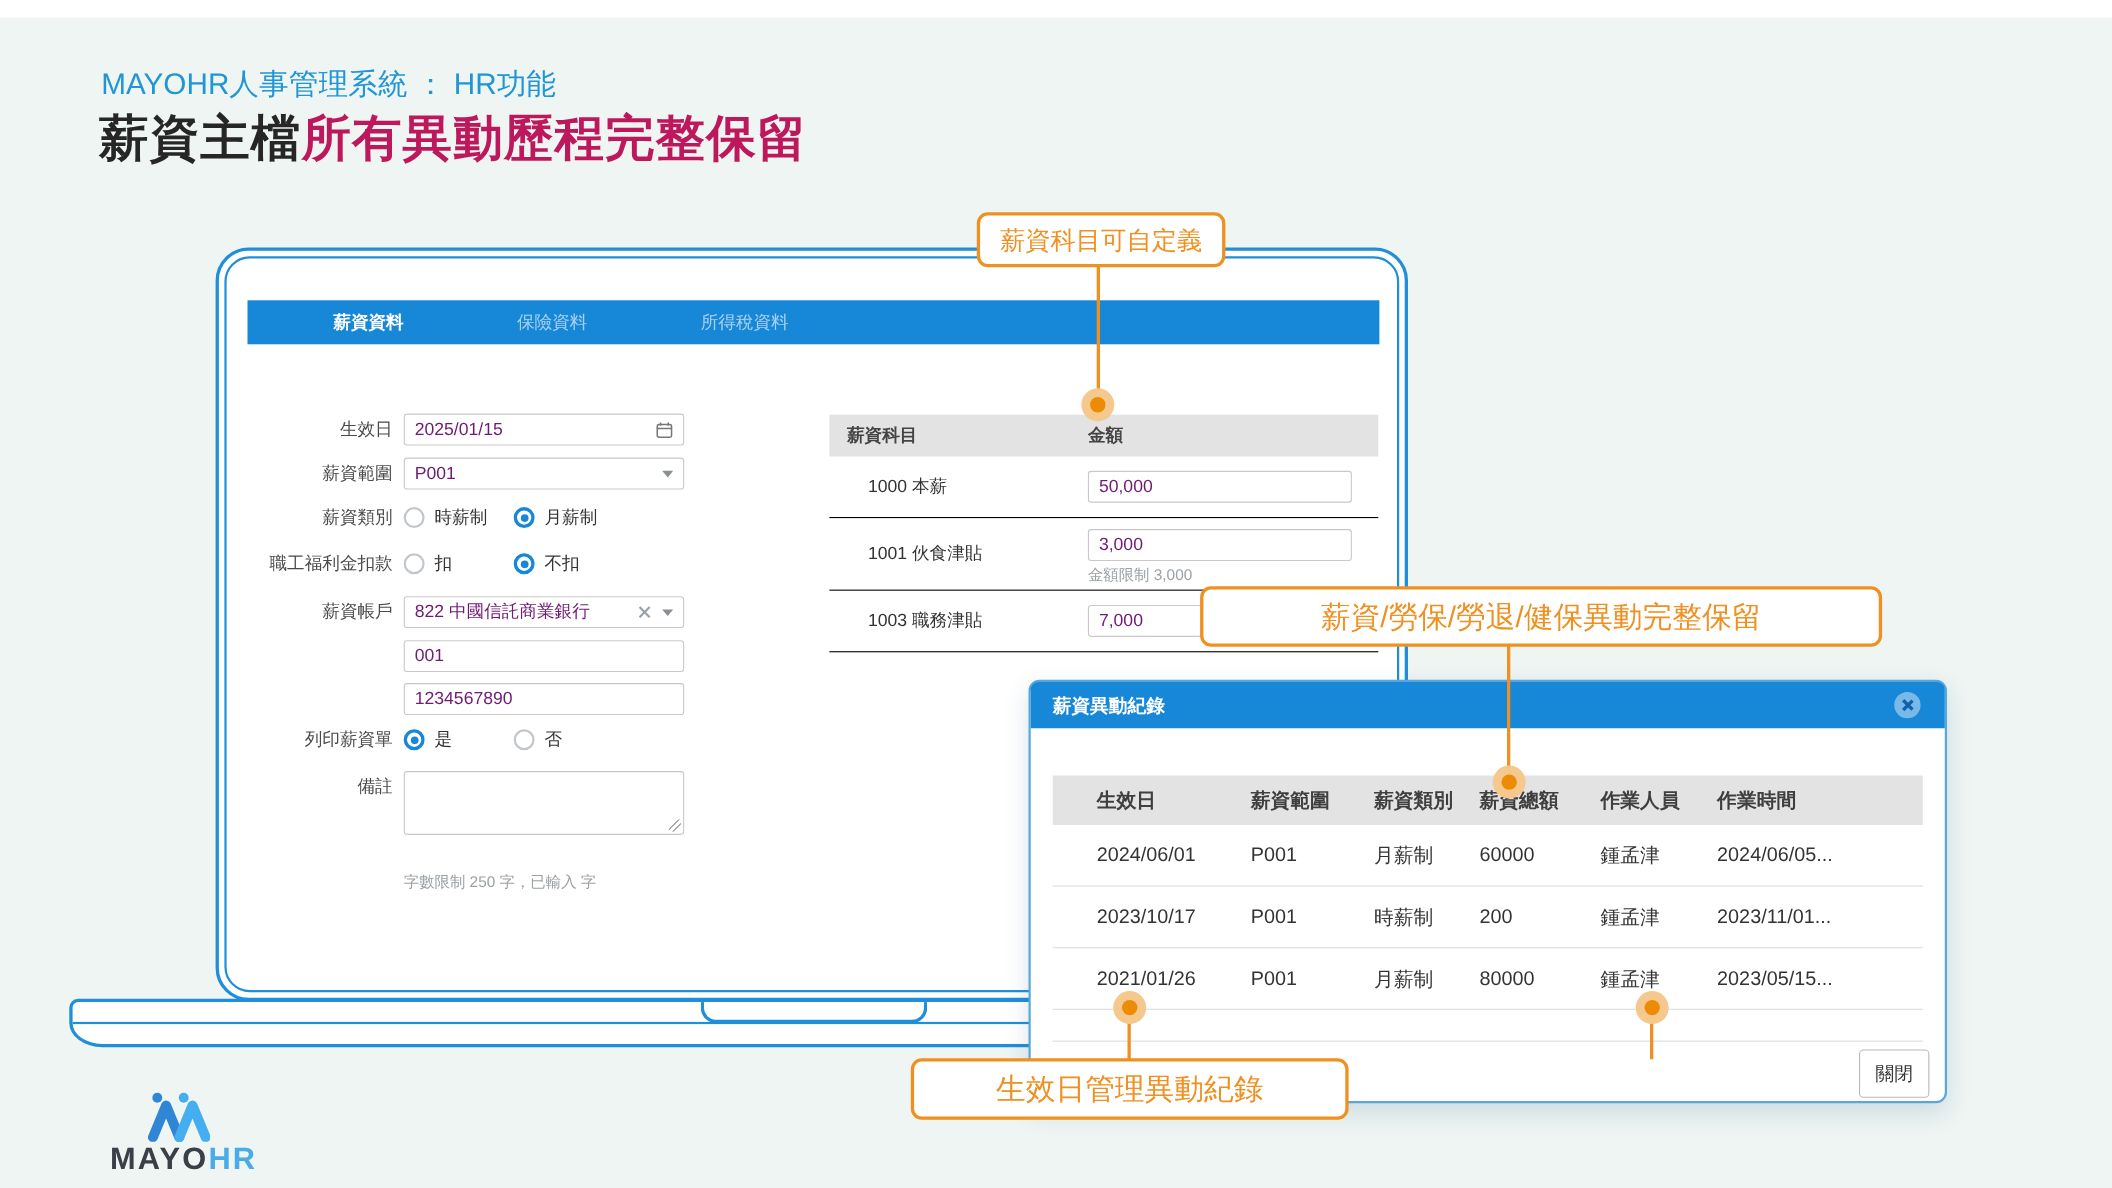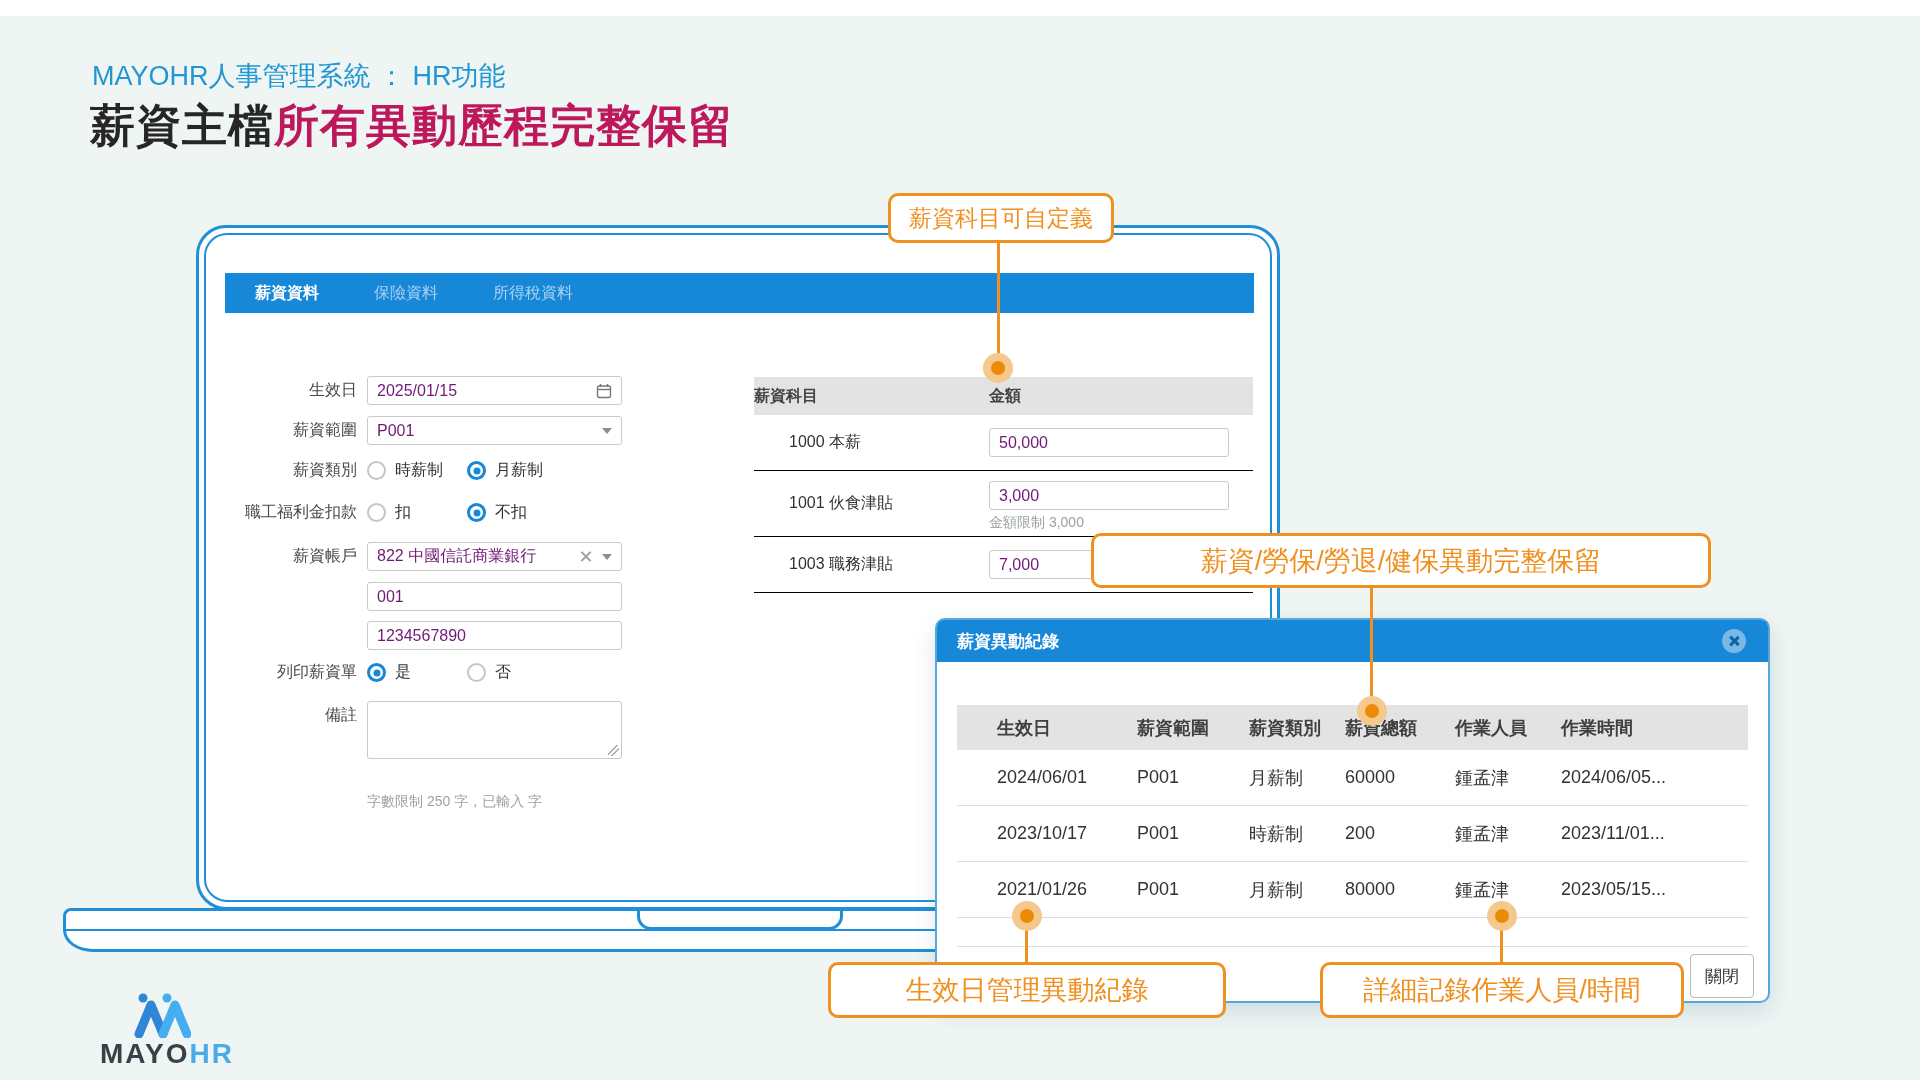--- a/index.html
+++ b/index.html
@@ -20,21 +20,21 @@
             background: #fff; overflow: hidden; }
   .base { position: absolute; left: 63px; top: 908px; width: 1448px; height: 44px; background: #fff;
           border: 3px solid #1f8fd9; border-radius: 8px 8px 30px 30px / 8px 8px 22px 22px; z-index: 1; }
   .base-line { position: absolute; left: 66px; top: 929px; width: 1442px; height: 0; border-top: 2px solid #1f8fd9; z-index: 1; }
   .base-notch { position: absolute; left: 637px; top: 911px; width: 206px; height: 19px; background: #fff;
                 border: 3px solid #1f8fd9; border-top: none; border-radius: 0 0 14px 14px; z-index: 2; }
 
   
   .tabbar { position: absolute; left: 19px; top: 38px; width: 1029px; height: 40px; background: #1787d8;
             display: flex; align-items: center; gap: 55px; padding-left: 30px; }
-  .tab { font-size: 16px; color: rgba(255,255,255,0.62); cursor: default; }
+  .tab { font-size: 16px; color: rgba(255,255,255,0.62); cursor: default; margin-left: 48px; }
   .tab.active { color: #ffffff; font-weight: bold; }
 
   
   .frow { position: absolute; left: 36px; display: flex; align-items: center; }
   .flabel { width: 115px; text-align: right; font-size: 16px; color: #4a4a4a; margin-right: 10px; flex: none; }
   .fctrl { width: 255px; }
   .ibox { height: 29px; border: 1px solid #c9c9c9; border-radius: 3px; background: #fff;
           display: flex; align-items: center; padding: 0 9px; font-size: 16px; color: #701a75; }
   .ibox .grow { flex: 1; }
   .caret { width: 0; height: 0; border-left: 5px solid transparent; border-right: 5px solid transparent;
@@ -50,21 +50,21 @@
   .radio.sel::after { content: ""; position: absolute; left: 50%; top: 50%; transform: translate(-50%,-50%);
                       width: 7px; height: 7px; border-radius: 50%; background: #1787d8; }
   .notes { width: 255px; height: 58px; border: 1px solid #c9c9c9; border-radius: 3px; background: #fff; position: relative; }
   .notes::after { content: ""; position: absolute; right: 2px; bottom: 2px; width: 11px; height: 11px;
     background: linear-gradient(135deg, transparent 40%, #aaa 40%, #aaa 48%, transparent 48%, transparent 62%, #aaa 62%, #aaa 70%, transparent 70%); }
   .fhelp { font-size: 14px; color: #9aa0a4; }
 
   
   .subjects { position: absolute; left: 548px; top: 142px; width: 499px; }
   .sub-head { height: 38px; background: #e3e3e3; display: flex; align-items: center; font-size: 16px; font-weight: bold; color: #444; }
-  .sub-head .sc1 { padding-left: 0; width: 235px; }
+  .sub-head .sc1 { padding-left: 16px; width: 235px; }
   .sub-row { display: flex; align-items: center; border-bottom: 1px solid #000000; }
   .sub-name { padding-left: 35px; width: 235px; font-size: 16px; color: #333; }
   .amt { width: 240px; }
   .amt-help { font-size: 14px; color: #9aa0a4; margin-top: 4px; }
 
   
   .modal { position: absolute; left: 935px; top: 618px; width: 835px; height: 385px; background: #fff;
            border: 2px solid #57a6dc; border-radius: 10px; z-index: 5; box-shadow: 0 8px 22px rgba(30,80,120,0.15); }
   .modal-head { height: 42px; background: #1787d8; border-radius: 7px 7px 0 0; display: flex; align-items: center;
                 padding: 0 22px 0 20px; }
@@ -305,21 +305,20 @@
   <div class="co-line cl3"></div>
   <div class="co-line cl4"></div>
   <div class="dot d1"></div>
   <div class="dot d2"></div>
   <div class="dot d3"></div>
   <div class="dot d4"></div>
 
   <div class="co co1">薪資科目可自定義</div>
   <div class="co co2">薪資/勞保/勞退/健保異動完整保留</div>
   <div class="co co3">生效日管理異動紀錄</div>
-  <div class="co co4">詳細記錄作業人員/時間</div>
 
   <div class="logo">
     <svg width="58" height="46" viewBox="0 0 58 46">
       <path d="M6 42 L18 13 L30 42" fill="none" stroke="#2f86d6" stroke-width="9" stroke-linejoin="round" stroke-linecap="round"></path>
       <path d="M30 42 L42 13 L54 42" fill="none" stroke="#45aef0" stroke-width="9" stroke-linejoin="round" stroke-linecap="round"></path>
       <circle cx="10" cy="6" r="4.5" fill="#2f86d6"></circle>
       <circle cx="34" cy="6" r="4.5" fill="#45aef0"></circle>
     </svg>
     <div class="logo-text">
       <span class="lg-dark">MAYO</span><span class="lg-blue">HR</span>

